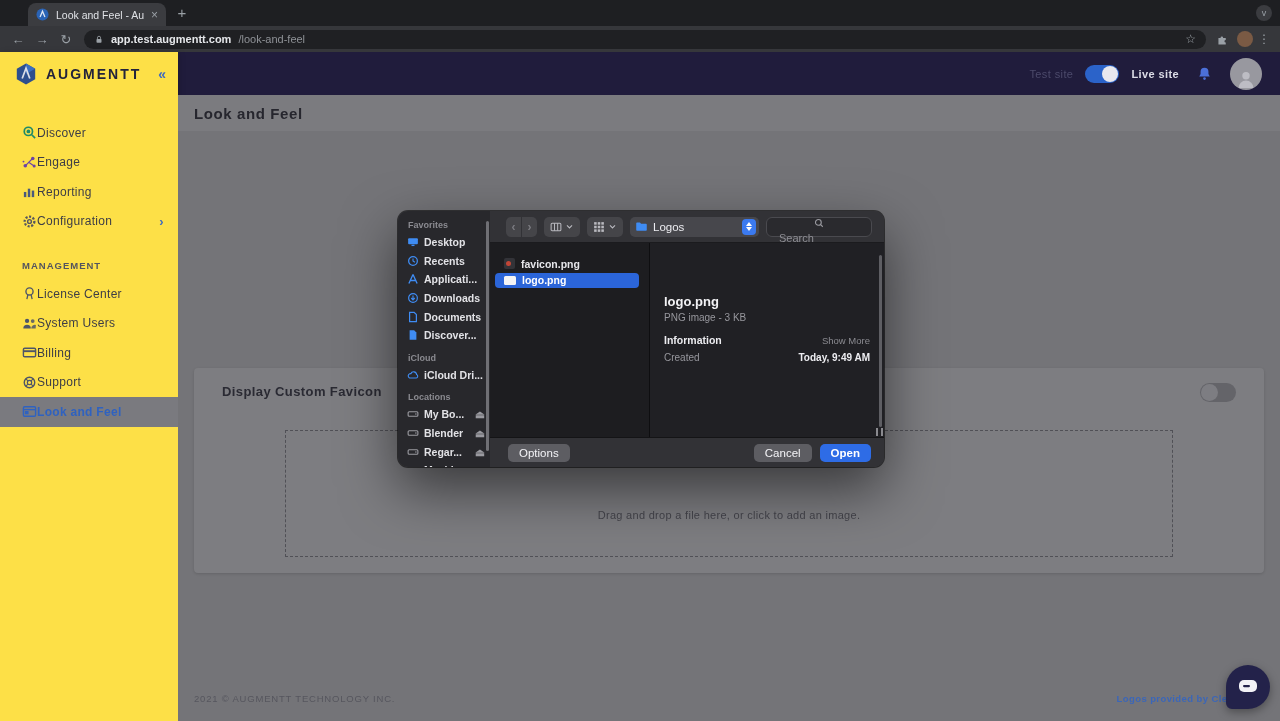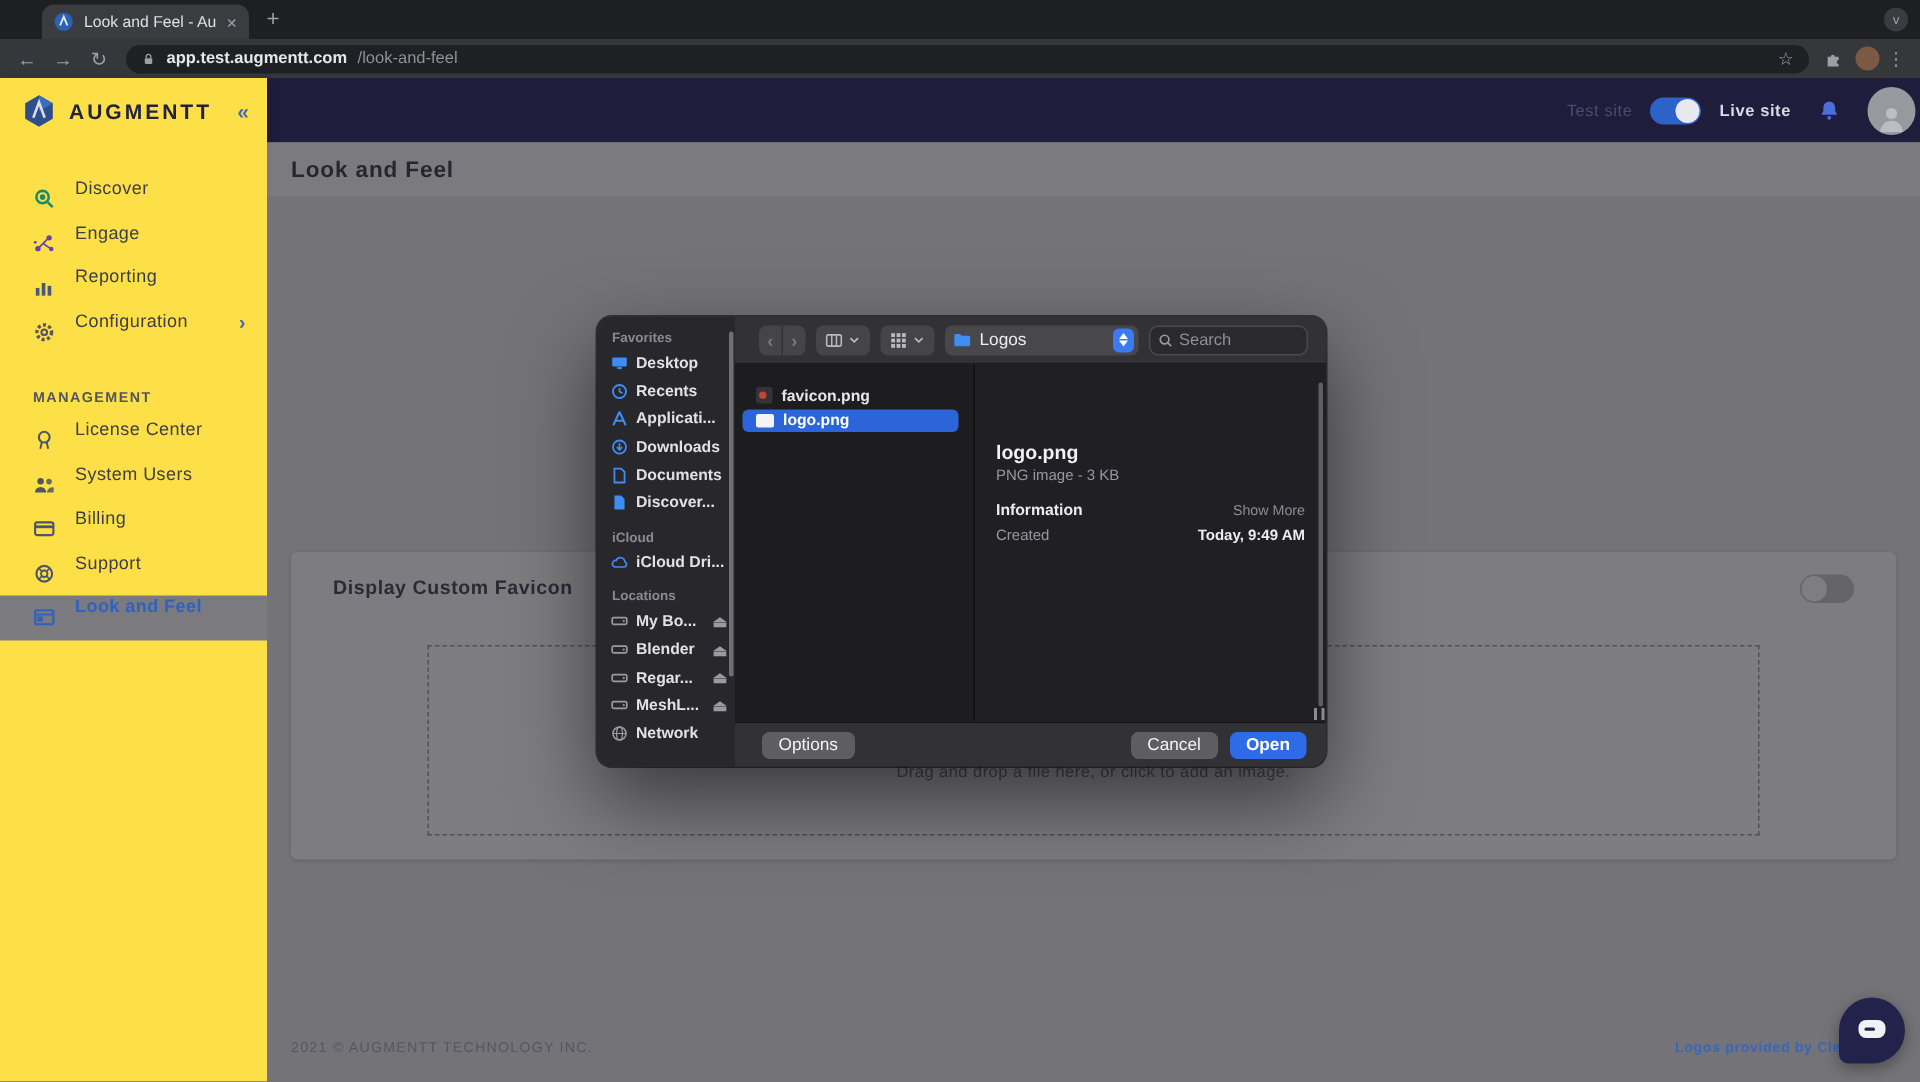--- a/index.html
+++ b/index.html
@@ -22,36 +22,36 @@
   .addr { margin-left:6px; width:1122px; height:19px; background:#1f2023; border-radius:10px;
           display:flex; align-items:center; padding:0 10px; gap:7px; }
   .addr-domain { color:#e5e7ea; font-size:11px; font-weight:bold; }
   .addr-path { color:#8e9196; font-size:11px; flex:1; }
   .addr-star { color:#9aa0a6; font-size:12px; }
   .browser-avatar { width:16px; height:16px; border-radius:50%; background:#7a5a44; margin-left:8px; }
   .nav-dots { color:#9aa0a6; font-size:12px; width:22px; text-align:center; }
 
   
   .app-header { position:absolute; left:178px; top:52px; width:1102px; height:43px; background:#201c3c;
-                display:flex; align-items:center; justify-content:flex-end; padding-right:3px; gap:12px; }
+                display:flex; align-items:center; justify-content:flex-end; padding-right:18px; gap:12px; }
   .hdr-test { color:#4c4a6b; font-size:11px; letter-spacing:.4px; }
   .hdr-toggle { width:34px; height:18px; border-radius:9px; background:#2b63c9; position:relative; }
   .hdr-toggle .knob { position:absolute; right:1px; top:1px; width:16px; height:16px; border-radius:50%; background:#e8e8ee; }
   .hdr-live { color:#dcdce6; font-size:11px; font-weight:bold; letter-spacing:.4px; }
   .hdr-bell { color:#4b6fd8; margin-left:6px; }
   .hdr-avatar { width:32px; height:32px; border-radius:50%; background:#98989f; display:flex; align-items:flex-end; justify-content:center; overflow:hidden; margin-left:6px; }
 
   
   .sidebar { position:absolute; left:0; top:52px; width:178px; height:669px; background:#fde047;
              box-shadow:2px 0 6px rgba(0,0,0,.12); }
   .logo-row { height:43px; display:flex; align-items:center; padding:0 12px 0 14px; gap:8px; }
   .brand { font-size:14px; font-weight:bold; letter-spacing:2px; color:#23233b; flex:1; }
   .collapse { color:#3f6bc0; font-size:14px; font-weight:bold; }
   .nav-list { margin-top:23px; }
-  .nav-item { height:29.5px; display:flex; padding:0 14px 0 22px; gap:13px;
+  .nav-item { height:29.5px; display:flex; align-items:center; padding:0 14px 0 22px; 
               color:#3d3d46; font-size:12px; letter-spacing:.3px; }
   .nav-item .lbl { flex:1; }
   .nav-item .chev { color:#3f6bc0; font-size:13px; font-weight:bold; }
   .nav-item.active { background:#7a7a7f; color:#2f62c0; font-weight:bold; }
   .mgmt-title { margin:24px 0 8px 22px; font-size:9.5px; font-weight:bold; letter-spacing:1px; color:#54545e; }
   .ic-discover { color:#1f8a68; } .ic-engage { color:#6b43a6; } .ic-reporting { color:#49597d; }
   .ic-config { color:#56565f; } .ic-mgmt { color:#4e5568; } .ic-laf { color:#2f62c0; }
 
   
   .main { position:absolute; left:178px; top:95px; width:1102px; height:626px; background:#747478; }
@@ -73,21 +73,21 @@
   .main-footer { position:absolute; left:16px; right:16px; top:598px; display:flex; justify-content:space-between; align-items:center; }
   .copyright { font-size:9.5px; letter-spacing:.8px; color:#56565e; }
   .logos-credit { font-size:9.5px; font-weight:bold; letter-spacing:.4px; color:#3b66b8; margin-right:14px; }
 
   
   .chat { position:absolute; left:1226px; top:665px; width:44px; height:44px; background:#23224a;
           border-radius:22px 22px 22px 6px; display:flex; align-items:center; justify-content:center;
           box-shadow:0 3px 10px rgba(0,0,0,.35); z-index:40; }
 
   
-  .dialog { position:absolute; left:398px; top:211px; width:486px; height:300px; border-radius:10px;
+  .dialog { position:absolute; left:398px; top:211px; width:486px; height:256px; border-radius:10px;
             background:#303034; display:flex; overflow:hidden; z-index:30;
             box-shadow:0 22px 55px rgba(0,0,0,.55), 0 0 0 1px rgba(0,0,0,.55), inset 0 0 0 1px rgba(255,255,255,.07); }
   .dlg-sidebar { width:92px; background:#28282c; padding-top:9px; position:relative; }
   .dlg-sec-title { font-size:9px; font-weight:bold; color:#8a8a90; padding:0 0 3px 10px; }
   .dlg-sec-title.gap { margin-top:8px; }
   .dlg-item { height:18.6px; display:flex; align-items:center; gap:5px; padding:0 5px 0 9px;
               font-size:10.5px; font-weight:bold; color:#e2e2e6; white-space:nowrap; overflow:hidden; }
   .dlg-item .blue { color:#3f8cf3; } .dlg-item .gray { color:#9a9aa0; }
   .dlg-item .lbl { overflow:hidden; text-overflow:clip; flex:1; }
   .dlg-item .eject { color:#9a9aa0; margin-left:auto; }
@@ -101,21 +101,21 @@
   .tb-nav.second { border-radius:0 5px 5px 0; }
   .tb-seg { width:36px; gap:3px; color:#b9b9bf; }
   .tb-logos { flex:1; height:20px; background:#47474c; border-radius:5px; display:flex; align-items:center; padding:0 3px 0 5px; gap:5px; }
   .tb-logos .name { font-size:11.5px; font-weight:normal; color:#ececf0; flex:1; }
   .tb-stepper { width:14px; height:16px; background:#3b7af0; border-radius:4px; display:flex; flex-direction:column;
                 align-items:center; justify-content:center; gap:1px; }
   .tb-stepper i { width:0; height:0; border-left:3px solid transparent; border-right:3px solid transparent; }
   .tb-stepper .up { border-bottom:4px solid #fff; }
   .tb-stepper .dn { border-top:4px solid #fff; }
   .tb-search { width:106px; height:20px; background:#2a2a2e; border:1px solid #4a4a4f; border-radius:6px;
-               display:flex; align-items:center; padding:0 5px; gap:4px; }
+               display:flex; align-items:center; padding:0 5px; gap:4px;flex-direction:column; }
   .tb-search input { background:transparent; border:none; outline:none; width:80px;
                      font-family:"Liberation Sans",sans-serif; font-size:11px; color:#d6d6da; }
   .tb-search input::placeholder { color:#8e8e94; }
   .dlg-body { flex:1; display:flex; }
   .dlg-files { width:160px; background:#1d1d20; border-right:1px solid #0e0e10; padding-top:13px; }
   .file-row { height:15.5px; display:flex; align-items:center; gap:6px; padding-left:14px;
               font-size:10.5px; font-weight:bold; color:#e6e6ea; }
   .file-row.selected { background:#2b65d9; border-radius:4px; margin:1px 10px 0 5px; padding-left:9px; color:#fff; }
   .thumb-favicon { width:11px; height:11px; border-radius:2px; background:#33333八8; background:#333338; position:relative; }
   .thumb-favicon::after { content:""; position:absolute; left:2px; top:3px; width:5px; height:5px; border-radius:50%; background:#c24536; }

